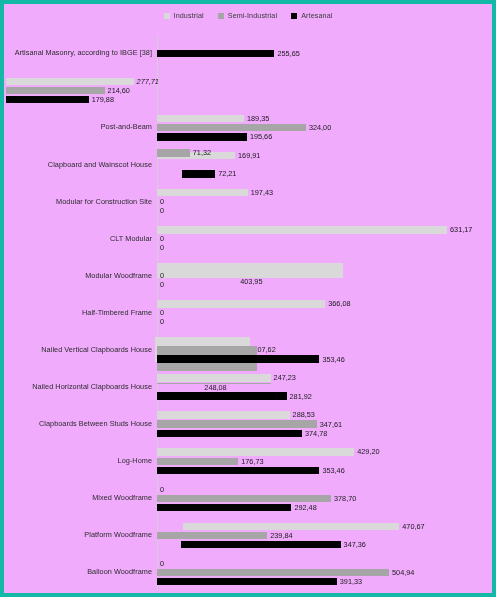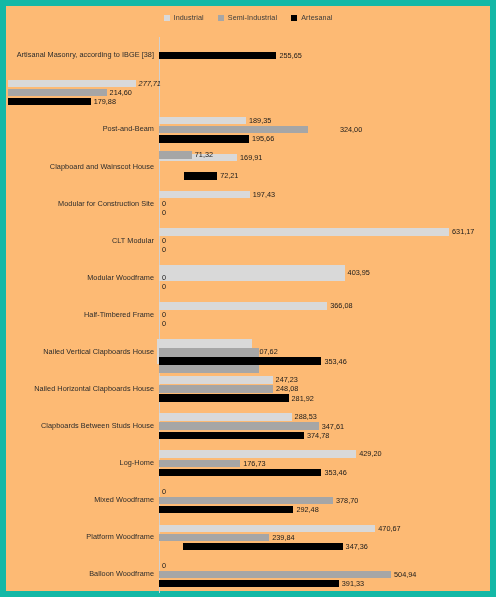--- a/index.html
+++ b/index.html
@@ -12,22 +12,22 @@
     height: 597px;
     font-family: "Liberation Sans", sans-serif;
     overflow: hidden;
   }
 
   #chart-frame {
     position: relative;
     box-sizing: border-box;
     width: 496px;
     height: 597px;
-    border: 6px solid #14b8a6;
-    background: #fdba74;
+    border: 4px solid #14b8a6;
+    background: #f0abfc;
   }
 
   
   #legend {
     position: absolute;
     left: 0;
     top: 7px;
     width: 100%;
     display: flex;
     justify-content: center;
@@ -162,21 +162,21 @@
             </div>
           </div>
         </div>
         <div class="cat-group" style="top: 74.1333px; height: 37.0667px;">
           <div class="cat-label">Post-and-Beam</div>
           <div class="bars">
             <div class="bar-row" style="top: 5.68333px; height: 7.5px; left: 2px;">
               <span class="bar" style="width: 87.0063px; background: rgb(217, 217, 217);"></span>
               <span class="bar-value">189,35</span>
             </div>
-            <div class="bar-row" style="top: 14.7833px; height: 7.5px; left: 2px; gap: 29px;">
+            <div class="bar-row" style="top: 14.7833px; height: 7.5px; left: 2px;">
               <span class="bar" style="width: 148.878px; background: rgb(166, 166, 166);"></span>
               <span class="bar-value">324,00</span>
             </div>
             <div class="bar-row" style="top: 23.8833px; height: 7.5px; left: 2px;">
               <span class="bar" style="width: 89.9058px; background: rgb(0, 0, 0);"></span>
               <span class="bar-value">195,66</span>
             </div>
           </div>
         </div>
         <div class="cat-group" style="top: 111.2px; height: 37.0667px;">
@@ -226,21 +226,21 @@
             </div>
             <div class="bar-row" style="top: 23.8833px; height: 7.5px; left: 2px;">
               <span class="bar" style="width: 0px; background: rgb(0, 0, 0);"></span>
               <span class="bar-value">0</span>
             </div>
           </div>
         </div>
         <div class="cat-group" style="top: 222.4px; height: 37.0667px;">
           <div class="cat-label">Modular Woodframe</div>
           <div class="bars">
-            <div class="bar-row" style="top: 5.68333px; height: 16px; left: 2px;">
+            <div class="bar-row" style="top: 5.68333px; height: 22px; left: 2px; flex-direction: column;">
               <span class="bar" style="width: 185.615px; background: rgb(217, 217, 217);"></span>
               <span class="bar-value">403,95</span>
             </div>
             <div class="bar-row" style="top: 14.7833px; height: 7.5px; left: 2px;">
               <span class="bar" style="width: 0px; background: rgb(166, 166, 166);"></span>
               <span class="bar-value">0</span>
             </div>
             <div class="bar-row" style="top: 23.8833px; height: 7.5px; left: 2px;">
               <span class="bar" style="width: 0px; background: rgb(0, 0, 0);"></span>
               <span class="bar-value">0</span>
@@ -281,21 +281,21 @@
             </div>
           </div>
         </div>
         <div class="cat-group" style="top: 333.6px; height: 37.0667px;">
           <div class="cat-label">Nailed Horizontal Clapboards House</div>
           <div class="bars">
             <div class="bar-row" style="top: 5.68333px; height: 7.5px; left: 2px;">
               <span class="bar" style="width: 113.602px; background: rgb(217, 217, 217);"></span>
               <span class="bar-value">247,23</span>
             </div>
-            <div class="bar-row" style="top: 14.7833px; height: 7.5px; left: 2px;">
+            <div class="bar-row" style="top: 14.7833px; height: 7.5px; left: 2px; flex-direction: column;">
               <span class="bar" style="width: 113.993px; background: rgb(166, 166, 166);"></span>
               <span class="bar-value">248,08</span>
             </div>
             <div class="bar-row" style="top: 23.8833px; height: 7.5px; left: 2px;">
               <span class="bar" style="width: 129.542px; background: rgb(0, 0, 0);"></span>
               <span class="bar-value">281,92</span>
             </div>
           </div>
         </div>
         <div class="cat-group" style="top: 370.667px; height: 37.0667px;">
@@ -345,21 +345,21 @@
             </div>
             <div class="bar-row" style="top: 23.8833px; height: 7.5px; left: 2px;">
               <span class="bar" style="width: 134.395px; background: rgb(0, 0, 0);"></span>
               <span class="bar-value">292,48</span>
             </div>
           </div>
         </div>
         <div class="cat-group" style="top: 481.867px; height: 37.0667px;">
           <div class="cat-label">Platform Woodframe</div>
           <div class="bars">
-            <div class="bar-row" style="top: 5.68333px; height: 7.5px; left: 2px;">
+            <div class="bar-row" style="top: 5.68333px; height: 7.5px; left: 2px; padding-left: 26px;">
               <span class="bar" style="width: 216.273px; background: rgb(217, 217, 217);"></span>
               <span class="bar-value">470,67</span>
             </div>
             <div class="bar-row" style="top: 14.7833px; height: 7.5px; left: 2px;">
               <span class="bar" style="width: 110.206px; background: rgb(166, 166, 166);"></span>
               <span class="bar-value">239,84</span>
             </div>
             <div class="bar-row" style="top: 23.8833px; height: 7.5px; left: 2px; padding-left: 24px;">
               <span class="bar" style="width: 159.612px; background: rgb(0, 0, 0);"></span>
               <span class="bar-value">347,36</span>

